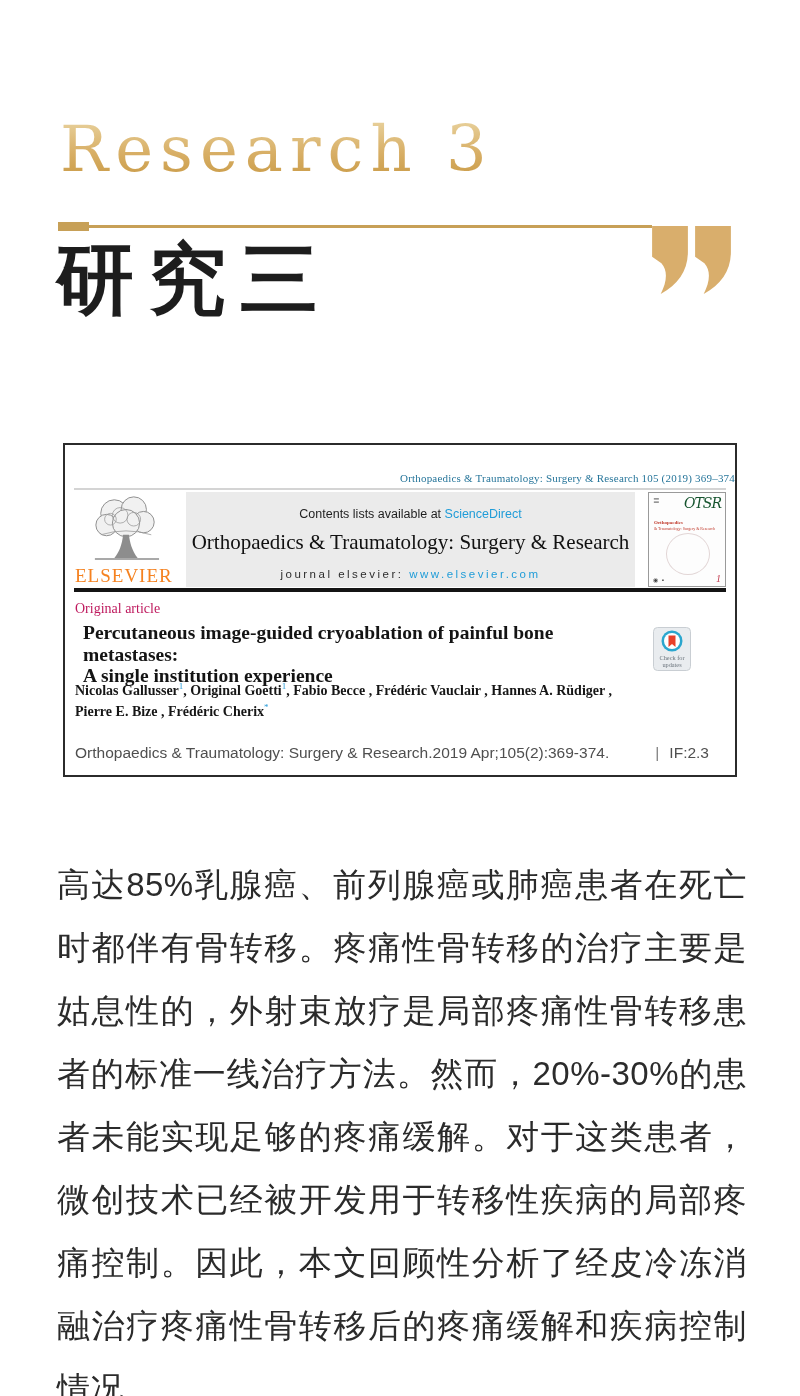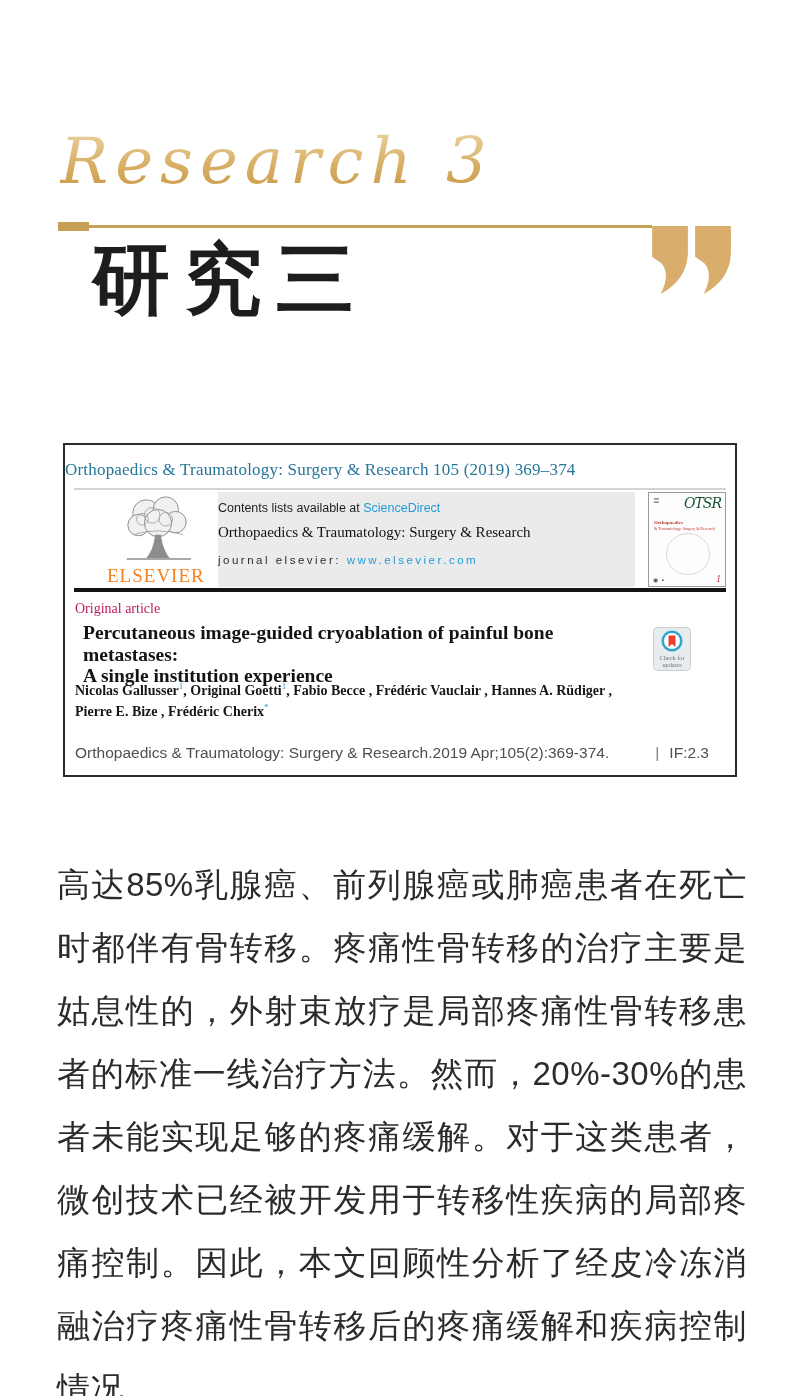--- a/index.html
+++ b/index.html
@@ -3,57 +3,57 @@
 <meta charset="utf-8">
 <style>
   html,body { margin:0; padding:0; }
   body {
     width:800px; height:1396px; background:#ffffff; position:relative;
     overflow:hidden; font-family:"Liberation Sans", sans-serif;
   }
 
   
   .script-title {
-    position:absolute; left:60px; top:124px;
-    font-family:"DejaVu Serif", serif; font-style:italic;
+    position:absolute; left:60px; top:112px;
+    font-family:"DejaVu Serif", serif; 
     font-size:64px; letter-spacing:7px; color:#d2a45a; white-space:nowrap;
   }
   @supports ((-webkit-background-clip:text) or (background-clip:text)) {
     .script-title {
       background:linear-gradient(180deg,#ecd9a9 0%,#d8af66 55%,#c6963f 100%);
       -webkit-background-clip:text; background-clip:text;
       color:transparent; -webkit-text-fill-color:transparent;
     }
   }
   .gold-line { position:absolute; left:58px; top:225px; width:594px; height:3px; background:#c7a057; }
   .gold-line-thick { position:absolute; left:58px; top:222px; width:31px; height:9px; background:#c7a057; }
   .quotes { position:absolute; left:652px; top:226px; display:flex; gap:7px; }
   .cn-title {
     position:absolute; left:56px; top:238px;
     font-family:"Liberation Serif", serif; font-weight:900;
-    font-size:78px; line-height:1.08; letter-spacing:14px; color:#1d1d1d; white-space:nowrap;margin-left:36px;
+    font-size:78px; line-height:1.08; letter-spacing:14px; color:#1d1d1d; white-space:nowrap;
   }
 
   
   .paper-card {
     position:absolute; left:63px; top:443px; width:674px; height:334px;
     border:2px solid #2b2b2b; background:#fff; box-sizing:border-box;
     font-family:"Liberation Serif", serif;
   }
-  .pc-citation { position:absolute; top:15px; left:0; right:0; text-align:left;
-    font-size:17px; color:#26759a; letter-spacing:0.2px; }
+  .pc-citation { position:absolute; top:27px; left:0; right:0; text-align:right;
+    font-size:11px; color:#26759a; letter-spacing:0.2px; }
   .pc-toprule { position:absolute; top:43px; left:9px; right:9px; height:2px; background:#d4d4d4; }
   .pc-header { position:absolute; top:47px; left:9px; right:9px; height:95px; display:flex; }
-  .pc-logo { width:112px; position:relative;margin-left:32px; }
+  .pc-logo { width:112px; position:relative; }
   .pc-logo-text { position:absolute; bottom:0; left:1px; font-size:19px; color:#f58220;
     font-family:"Liberation Serif", serif; letter-spacing:1px; }
-  .pc-band { flex:1; background:#ebebeb; padding-top:9px; box-sizing:border-box; }
+  .pc-band { flex:1; background:#ebebeb; text-align:center; padding-top:15px; box-sizing:border-box; }
   .pc-band-line1 { font-size:12.5px; color:#1e1e1e; font-family:"Liberation Sans", sans-serif; }
   .link-blue { color:#1f9cd8; cursor:pointer; }
-  .pc-journal-title { font-size:15px; color:#111; margin-top:9px; }
+  .pc-journal-title { font-size:21px; color:#111; margin-top:9px; }
   .pc-band-line3 { margin-top:13px; font-size:11.5px; letter-spacing:2.5px; color:#2c2c2c;
     font-family:"Liberation Sans", sans-serif; }
   .pc-cover { width:78px; margin-left:13px; background:#fdfdfd; border:1px solid #9a9a9a;
     position:relative; box-sizing:border-box; }
   .cover-mark { position:absolute; top:3px; left:4px; font-size:8px; color:#777; }
   .cover-monogram { position:absolute; top:2px; right:4px; font-family:"DejaVu Serif", serif;
     font-style:italic; font-size:14px; color:#14532d; letter-spacing:-1px; }
   .cover-red1 { position:absolute; top:27px; left:5px; font-size:5px; color:#c0392b; font-weight:bold; }
   .cover-red2 { position:absolute; top:33px; left:5px; font-size:4px; color:#c0392b; }
   .cover-tree { position:absolute; top:40px; left:17px; width:42px; height:40px;

